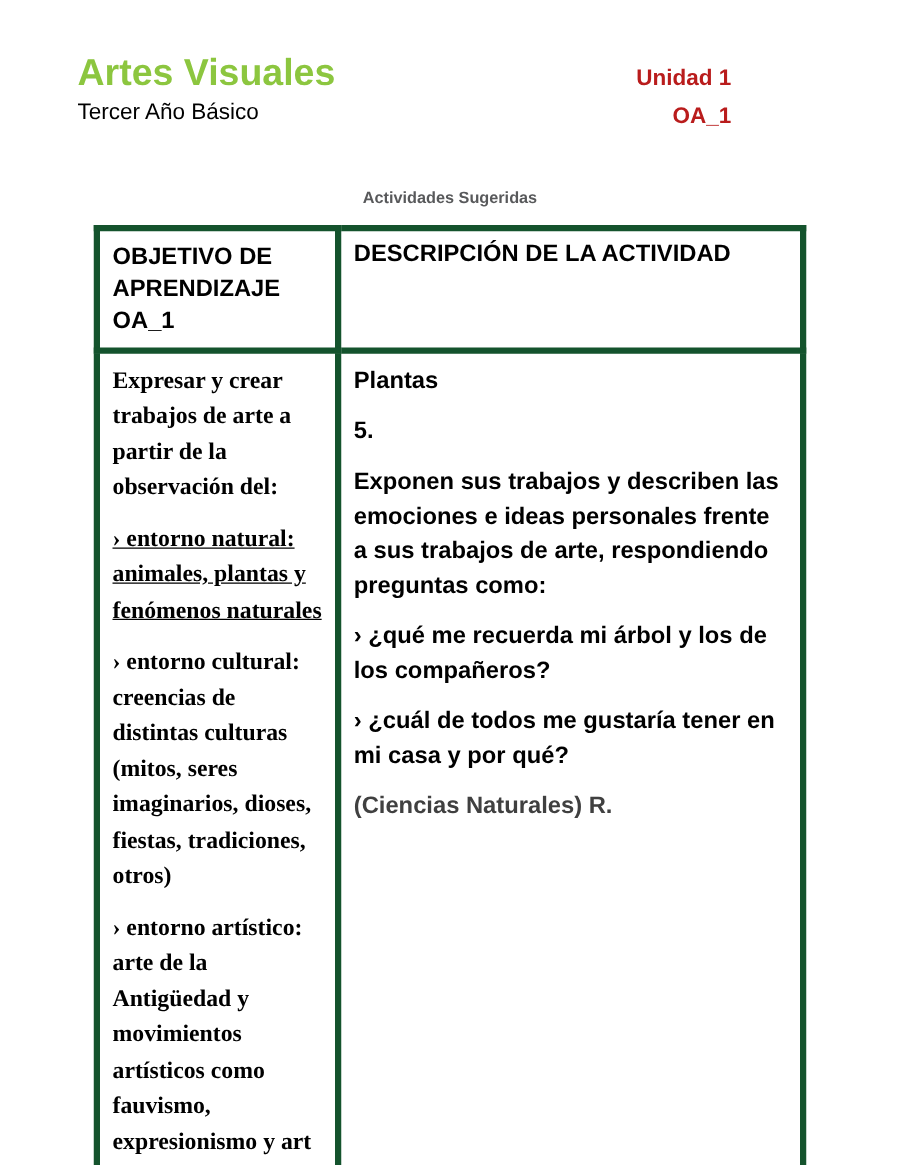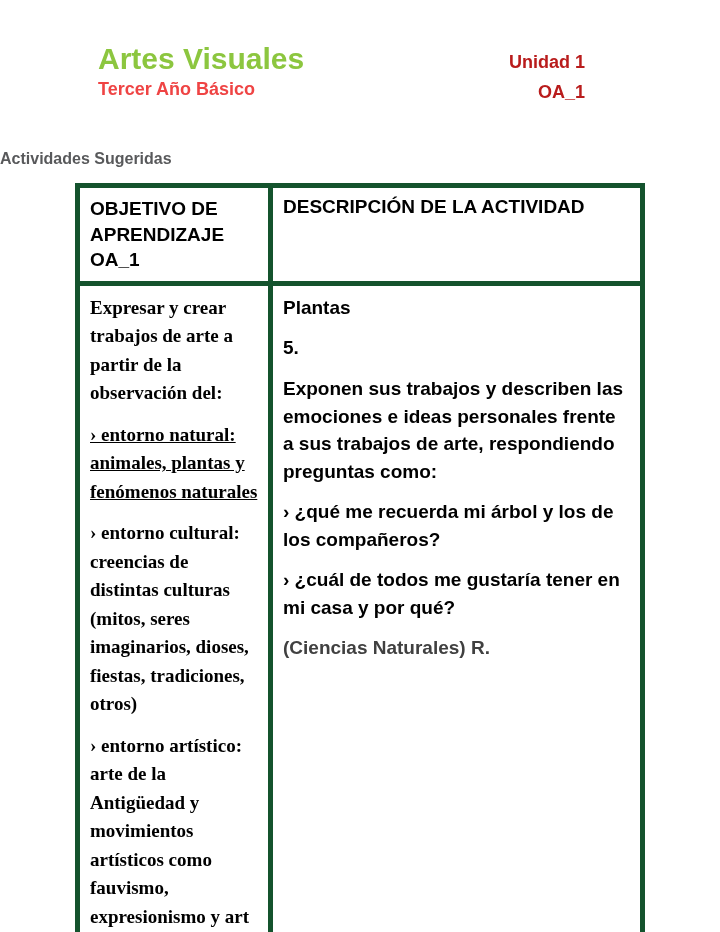--- a/index.html
+++ b/index.html
@@ -13,49 +13,50 @@
     margin: 0 auto;
     position: relative;
     overflow: hidden;
   }
 
   
   .doc-header {
     display: flex;
     justify-content: space-between;
     align-items: flex-start;
-    padding: 42px 135px 0 98px;
+    padding: 42px 135px 0 62px;
   }
   .doc-title {
     color: #8CC63F;
     font-size: 30px;
     font-weight: bold;
     line-height: 1.1;
   }
   .doc-subtitle {
-    color: #ef4444;
+    color: #000000;
     font-size: 18px;
-    font-weight: bold;
+    font-weight: normal;
     margin-top: 4px;
   }
   .doc-header-right {
     text-align: right;
     padding-top: 10px;
   }
   .unit-label, .oa-label {
     color: #b91c1c;
     font-size: 18px;
     font-weight: bold;
   }
   .oa-label { margin-top: 9px; }
 
   
   .section-title {
+    text-align: center;
     color: #58595B;
-    font-size: 16px;
+    font-size: 13px;
     font-weight: bold;
     margin-top: 47px;
   }
 
   
   table.activities {
     width: 570px;
     margin: 15px auto 0 auto;
     border-collapse: collapse;
     table-layout: fixed;

